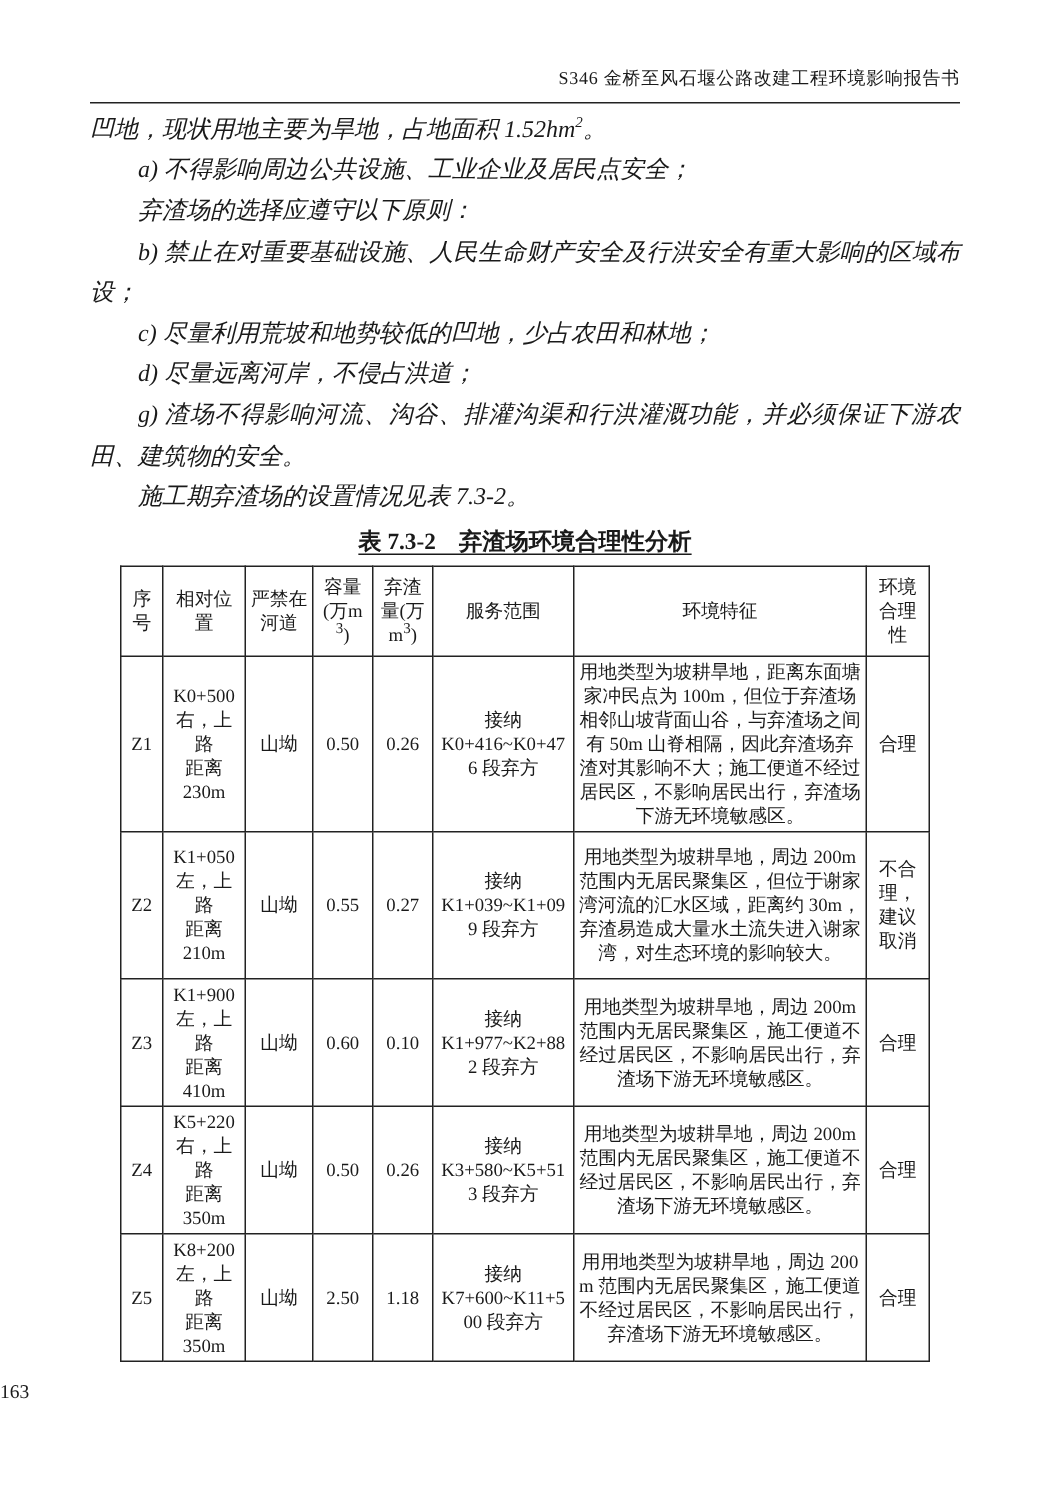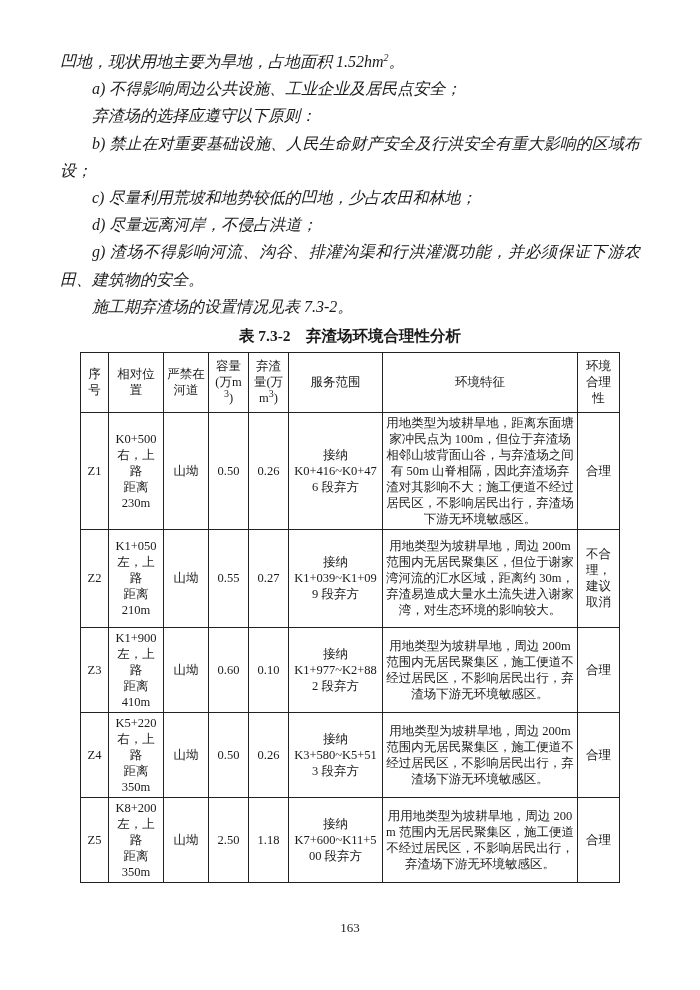--- a/index.html
+++ b/index.html
@@ -43,20 +43,21 @@
     font-size: 10px;
     line-height: 0;
   }
   .table-title {
     text-align: center;
     font-size: 15.5px;
     font-weight: bold;
     margin: 6px 0 5px 0;
   }
   .table-title span {
+    text-decoration: underline;
     text-underline-offset: 3px;
   }
   table.data-table {
     border-collapse: collapse;
     margin: 0 auto;
     table-layout: fixed;
     width: 539px;
     font-size: 12.5px;
     line-height: 1.28;
     border-radius: 28px;
@@ -89,29 +90,31 @@
   tr.row-z1 { height: 102px; }
   tr.row-z2 { height: 98px; }
   tr.row-z3 { height: 77px; }
   tr.row-z4 { height: 64px; }
   tr.row-z5 { height: 70px; }
   .page-footer {
     position: absolute;
     left: 0;
     right: 0;
     top: 920px;
-    text-align: center;
     font-size: 13px;
   }
 </style>
 </head>
 <body>
 
 <div class="page">
 
+  <div class="doc-header">
+    <span>S346 金桥至风石堰公路改建工程环境影响报告书</span>
+  </div>
 
   <div class="body-text">
     <p><span>凹地，现状用地主要为旱地，占地面积 1.52hm</span><sup>2</sup><span>。</span></p>
     <p class="p-indent">a) 不得影响周边公共设施、工业企业及居民点安全；</p>
     <p class="p-indent">弃渣场的选择应遵守以下原则：</p>
     <p class="p-indent">b) 禁止在对重要基础设施、人民生命财产安全及行洪安全有重大影响的区域布设；</p>
     <p class="p-indent">c) 尽量利用荒坡和地势较低的凹地，少占农田和林地；</p>
     <p class="p-indent">d) 尽量远离河岸，不侵占洪道；</p>
     <p class="p-indent">g) 渣场不得影响河流、沟谷、排灌沟渠和行洪灌溉功能，并必须保证下游农田、建筑物的安全。</p>
     <p class="p-indent">施工期弃渣场的设置情况见表 7.3-2。</p>

